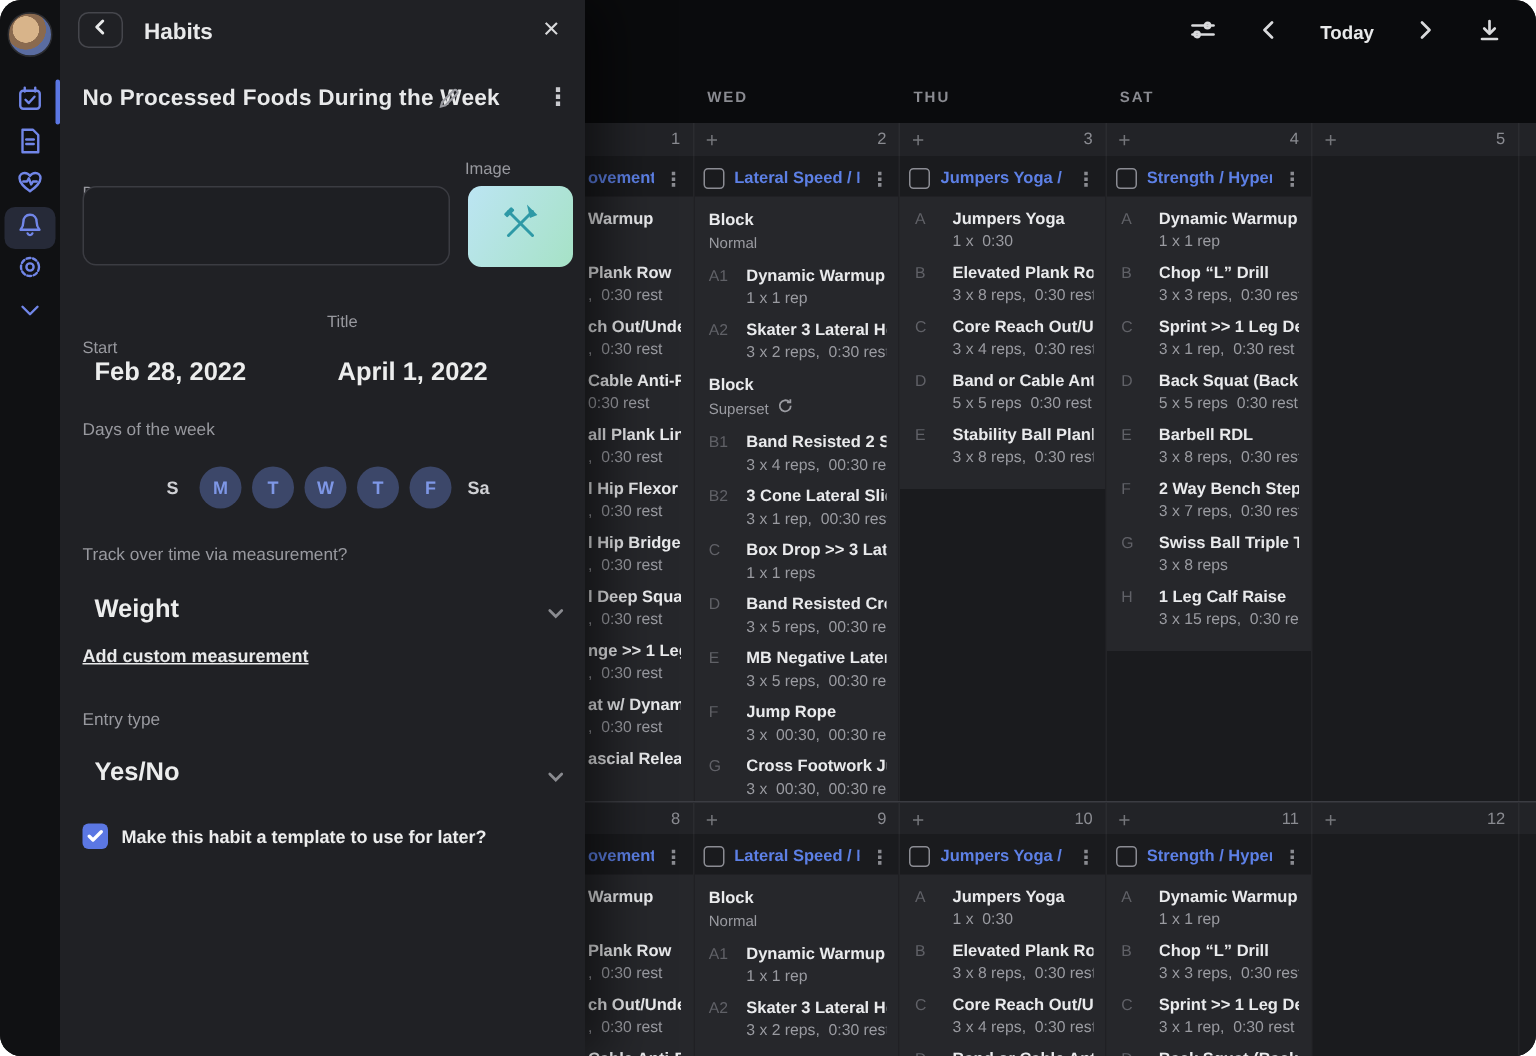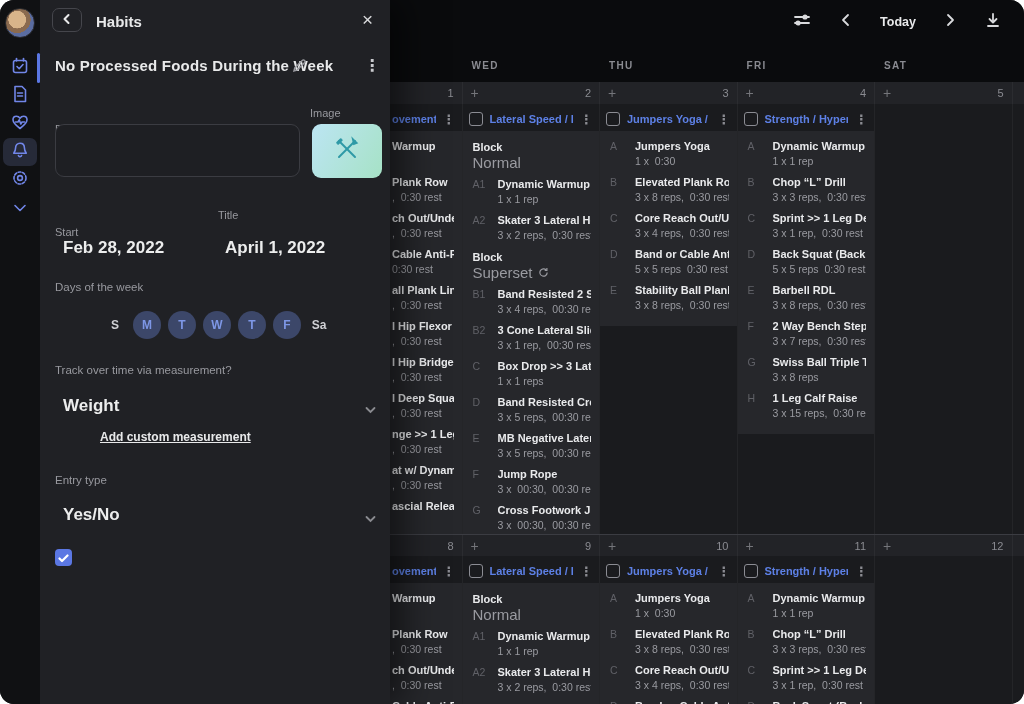--- a/index.html
+++ b/index.html
@@ -46,21 +46,21 @@
   .f-value { font-size:17px; color:#eceded; font-weight:600; }
   .lbl-days { left:15px; top:281px; font-size:11.5px; }
   .days-row { left:64px; top:311px; display:flex; align-items:center; gap:7px; }
   .day-pill { width:22px; height:28px; display:flex; align-items:center; justify-content:center;
               font-size:12px; color:#cfd0d4; font-weight:600; }
   .day-pill.sel { width:28px; border-radius:50%; background:#3c4769; color:#7e97e6; }
   .lbl-track { left:15px; top:364px; font-size:11.5px; }
   .val-weight { left:23px; top:396px; } .val-entry { left:23px; top:505px; }
   .dd-chev { left:325px; } .dd-chev svg { stroke:#8a8b90; fill:none; stroke-width:1.8; stroke-linecap:round; }
   .chev-a { top:400px; } .chev-b { top:509px; }
-  .add-link { left:15px; top:430px; font-size:12px; color:#e8e9ea; text-decoration:underline; font-weight:600;margin-left:45px; }
+  .add-link { left:15px; top:430px; font-size:12px; color:#e8e9ea; text-decoration:underline; font-weight:600; }
   .lbl-entry { left:15px; top:474px; font-size:11.5px; }
   .tpl-row { left:15px; top:549px; display:flex; align-items:flex-start; gap:9px; }
   .tpl-cb { width:17px; height:17px; border-radius:4px; background:#5b77e3; display:flex; align-items:center; justify-content:center; flex:none; }
   .tpl-cb svg { stroke:#fff; fill:none; stroke-width:2.2; stroke-linecap:round; stroke-linejoin:round; }
   .tpl-label { font-size:12px; color:#eceded; font-weight:600; padding-top:2px; }
 
   
   .topbar { position:absolute; left:390px; top:0; right:0; height:44px; background:#0a0b0d; z-index:5;
             display:flex; align-items:center; justify-content:flex-end; gap:27px; padding-right:22px; }
   .tb-ic svg { stroke:#d9dadc; fill:none; stroke-width:1.8; stroke-linecap:round; stroke-linejoin:round; }
@@ -82,21 +82,21 @@
   .body-cell { width:137.5px; flex:none; border-right:1px solid #242528; overflow:hidden; }
   .body-cell:first-child { width:72.5px; }
   .body-cell.sliver { flex:1; width:auto; border-right:none; }
   .card-title { height:24px; margin-top:3px; display:flex; align-items:center; padding:0 6px; gap:7px; }
   .card-cb { width:14px; height:14px; border:1.5px solid #8b8c93; border-radius:3px; flex:none; }
   .card-name { color:#5d80e6; font-size:11px; font-weight:700; white-space:nowrap; overflow:hidden; flex:1; }
   .card-kebab { font-size:13px; flex:none; color:#8a8b91; }
   .card-bd { background:#26272b; padding:5px 0 10px; }
   .blk { padding:4px 10px; }
   .bn { color:#e9eaec; font-weight:700; font-size:11px; line-height:15px; }
-  .bs { color:#9a9ba1; font-size:15px; line-height:15px; display:flex; align-items:center; gap:5px; }
+  .bs { color:#9a9ba1; font-size:10px; line-height:15px; display:flex; align-items:center; gap:5px; }
   .bs svg { stroke:#9a9ba1; fill:none; stroke-width:1.3; }
   .ex { display:flex; padding:3px 8px 3px 10px; }
   .lbl { width:25px; flex:none; color:#606167; font-size:10.5px; line-height:15px; }
   .tx { flex:1; min-width:0; }
   .nm { color:#e9eaec; font-weight:600; font-size:11px; line-height:15px; white-space:nowrap; overflow:hidden; }
   .sb { color:#9a9ba1; font-size:10.5px; line-height:15px; min-height:15px; white-space:nowrap; overflow:hidden; }
   .partial .ex { padding-left:2px; }
   .partial .card-title { padding-left:2px; }
 </style>
 </head>
@@ -130,21 +130,20 @@
           <polyline points="5.5,8 9,11.5 12.5,8"></polyline>
           <line x1="4" y1="15" x2="14" y2="15"></line>
         </svg>
     </span>
   </div>
 
   <div class="dowrow">
       <div class="dow-spacer"></div>
       <div class="dow-label">WED</div>
       <div class="dow-label">THU</div>
-      <div class="dow-label">FRI</div>
       <div class="dow-label">SAT</div>
     </div>
 
   <div class="weeks" id="cal-weeks">
       <div class="cal-week">
         <div class="cal-strip">
           <div class="strip-cell partial">
             <span class="num">1</span>
           </div>
           <div class="strip-cell">
@@ -724,16 +723,17 @@
     </div>
 
     <div class="p-abs tpl-row">
       <span class="tpl-cb">
         <span>
           <svg width="11" height="9" viewBox="0 0 11 9">
               <polyline points="1.5,4.5 4,7 9.5,1.5"></polyline>
             </svg>
         </span>
       </span>
+      <span class="tpl-label">Make this habit a template to use for later?</span>
     </div>
   </section>
 
 </div>
 
 </body></html>

